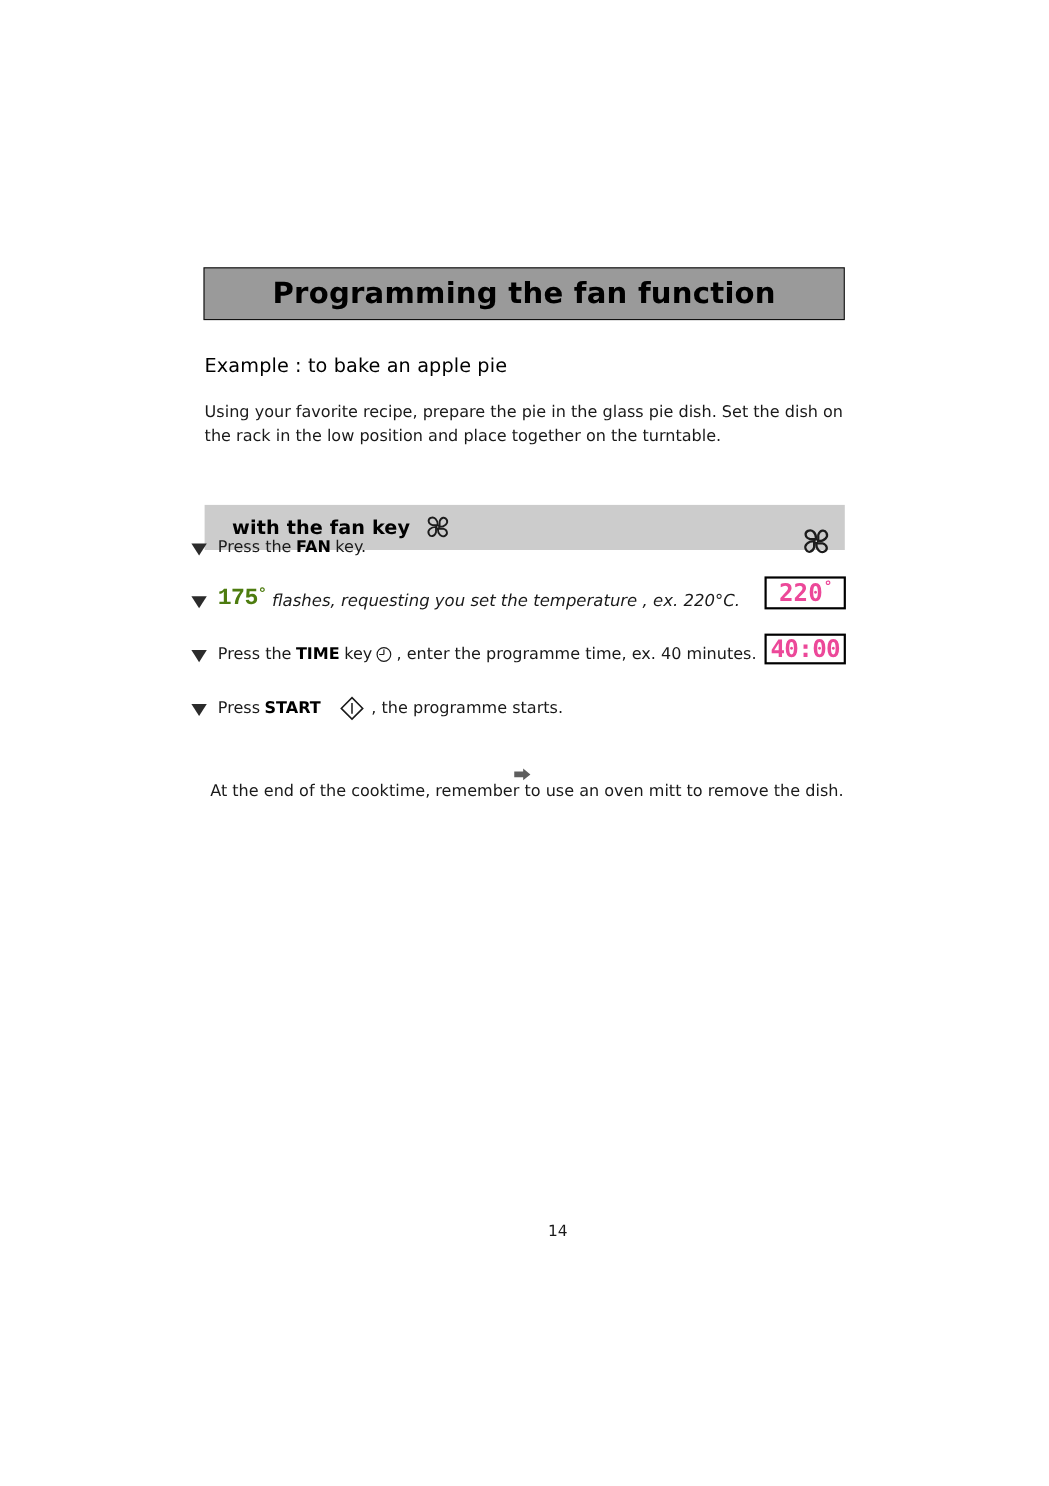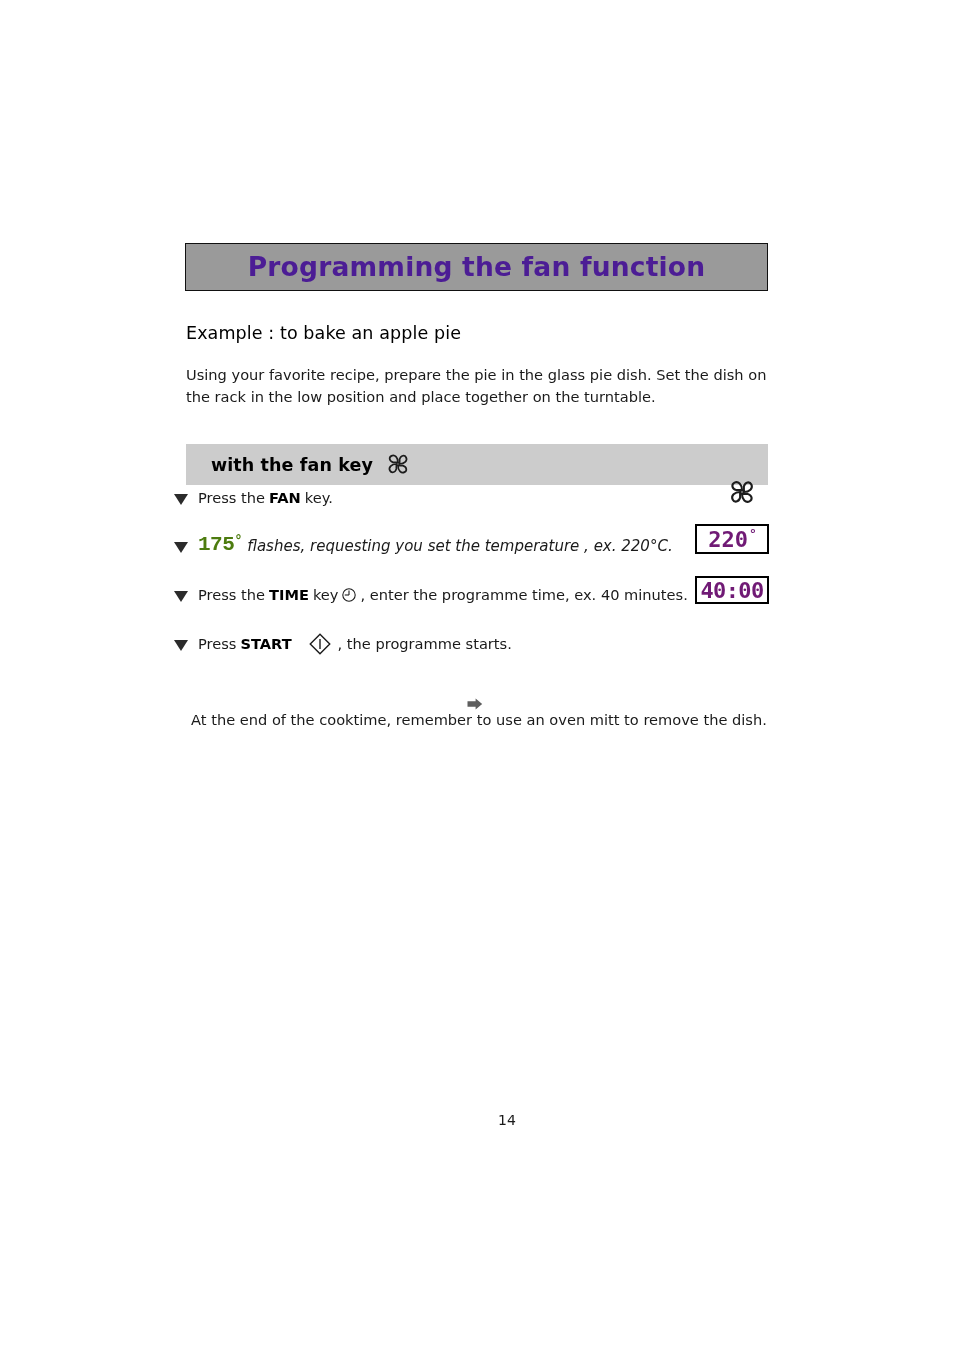--- a/index.html
+++ b/index.html
@@ -34,21 +34,21 @@
     border: 1.5px solid #111111;
     box-sizing: border-box;
     display: flex;
     align-items: center;
     justify-content: center;
   }
   .title-bar .title-text {
     font-size: 26.5px;
     font-weight: bold;
     letter-spacing: 0.2px;
-    color: #4c1d95;
+    color: #000000;
     line-height: 1;
   }
 
   
   .example-heading {
     position: absolute;
     left: 186px;
     top: 323px;
     font-size: 17.5px;
     font-weight: normal;
@@ -64,21 +64,21 @@
     width: 590px;
     font-size: 14.6px;
     line-height: 22px;
     color: #1a1a1a;
   }
 
   
   .band {
     position: absolute;
     left: 186px;
-    top: 444px;
+    top: 459px;
     width: 582px;
     height: 41px;
     background: #cccccc;
     box-sizing: border-box;
     display: flex;
     align-items: center;
   }
   .band .band-text {
     margin-left: 25px;
     font-size: 17.5px;
@@ -147,21 +147,21 @@
   .display-box {
     position: absolute;
     border: 2px solid #000;
     background: #fff;
     box-sizing: border-box;
     display: flex;
     align-items: center;
     justify-content: center;
     font-family: "DejaVu Sans Mono", monospace;
     font-weight: bold;
-    color: #701a75;
+    color: #ec4899;
   }
   .box-temp {
     left: 695px;
     top: 524px;
     width: 74px;
     height: 30px;
     font-size: 22px;
     letter-spacing: 0px;
   }
   .box-temp .deg {

